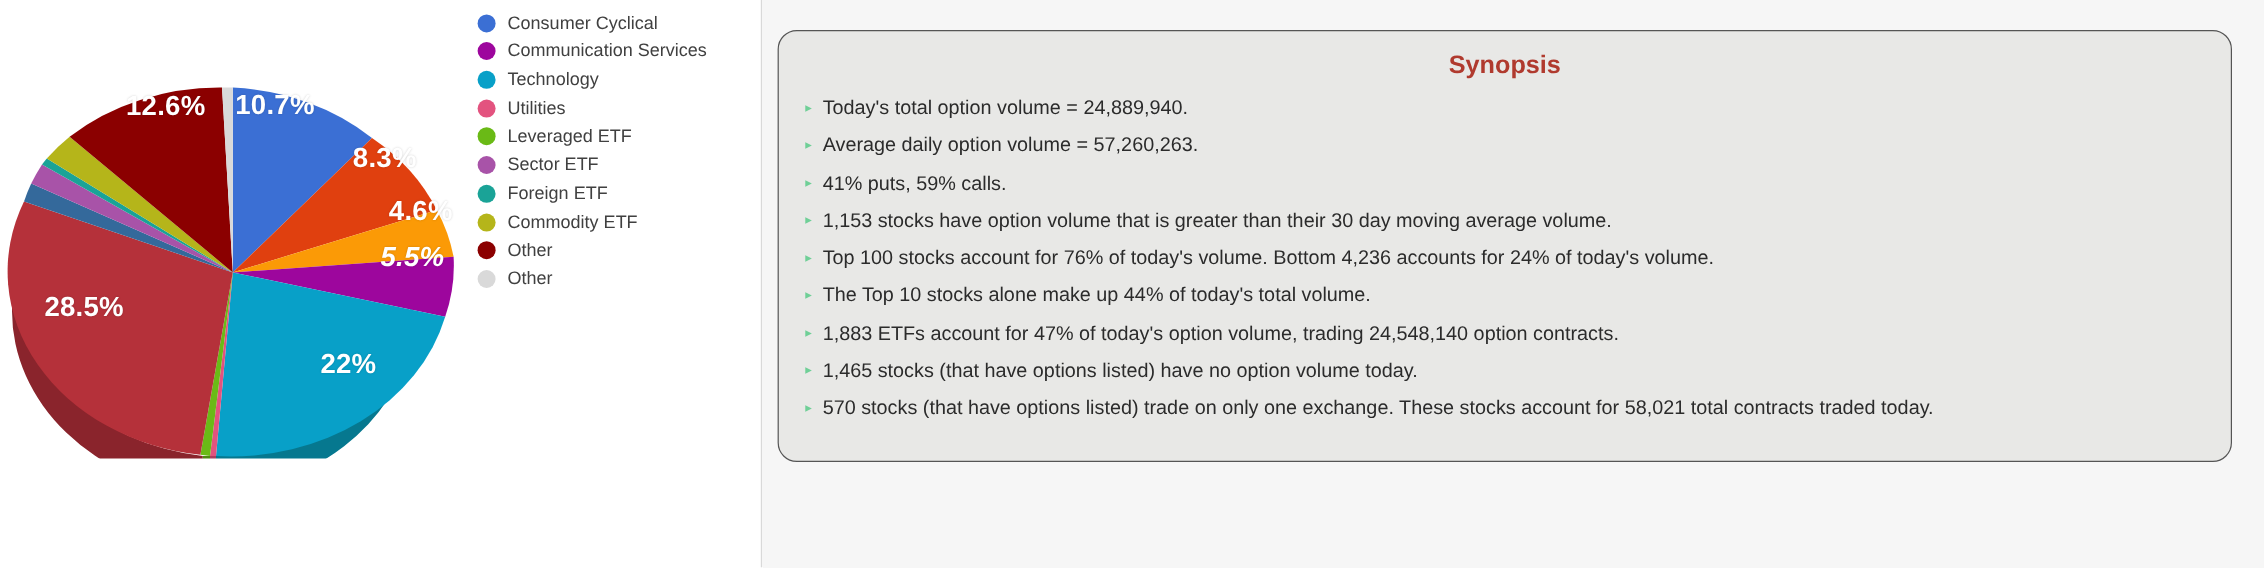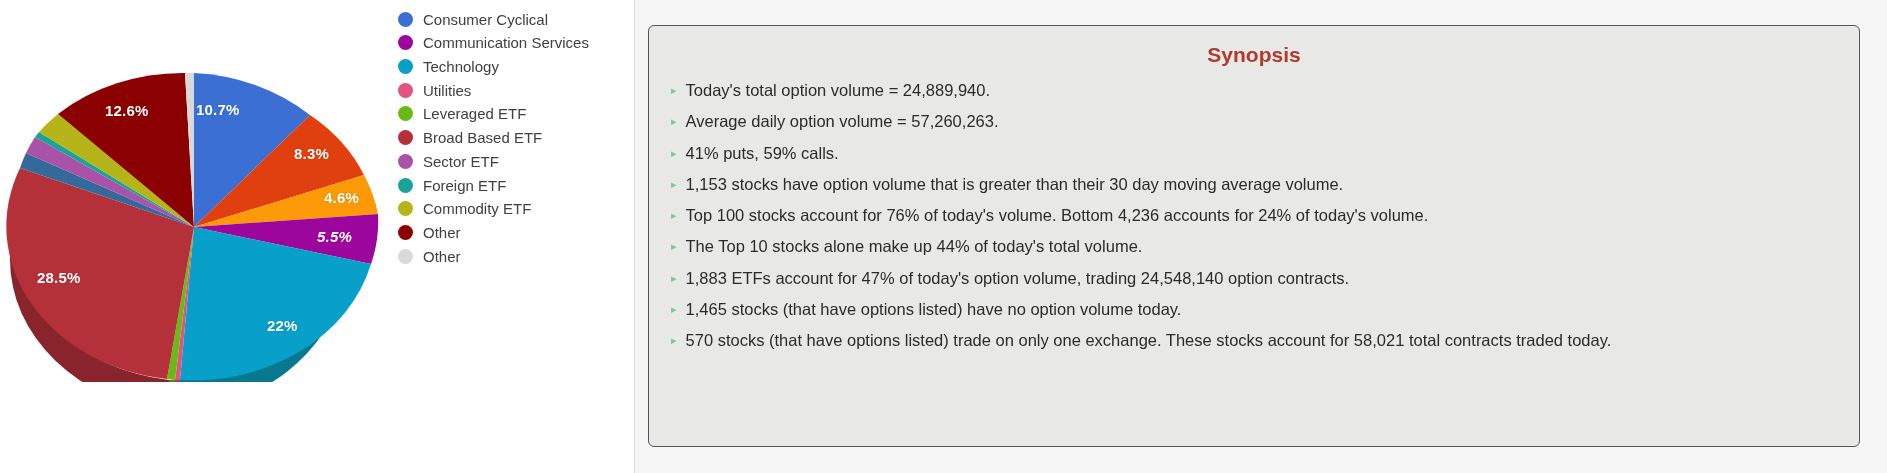--- a/index.html
+++ b/index.html
@@ -16,27 +16,26 @@
   
   .chart-area{position:absolute;left:0;top:0;width:632px;height:473px;background:#fff;}
 
   .pie-wrap{position:absolute;left:4px;top:22px;width:380px;height:360px;}
 
   .pie-svg{position:absolute;left:0;top:0;}
 
   .slice-label{
     position:absolute;
     color:#ffffff;
-    font-size:15px;
+    font-size:23px;
     font-weight:bold;
     font-family:"Liberation Sans", sans-serif;
     white-space:nowrap;
     letter-spacing:.2px;
     text-shadow:0 0 2px rgba(0,0,0,.18);
-    margin-top:27px;
   }
 
   
   .legend{position:absolute;left:396px;top:3px;width:236px;}
   .legend-row{display:flex;align-items:flex-end;height:23.7px;}
   .legend-dot{
     width:15px;height:15px;border-radius:50%;
     flex:0 0 15px;margin-right:10px;margin-left:2px;
   }
   .legend-label{
@@ -45,24 +44,24 @@
     white-space:nowrap;line-height:1;
   }
 
   
   .v-divider{position:absolute;left:634px;top:0;width:1px;height:473px;background:#d9d9d9;}
 
   
   .synopsis-outer{position:absolute;left:635px;top:0;width:1252px;height:473px;background:#f6f6f6;}
   .synopsis-panel{
     position:absolute;left:13px;top:25px;
-    width:1212px;height:422px;
+    width:1212px;height:360px;
     background:#e8e8e6;
     border:1px solid #555555;
-    border-radius:6px;
+    border-radius:16px;
     box-sizing:border-box;
     overflow:hidden;
   }
   .synopsis-title{
     text-align:center;
     color:#b03a2e;
     font-size:21px;
     font-weight:bold;
     margin-top:17px;
     font-family:"Liberation Sans", sans-serif;
@@ -166,24 +165,20 @@
       </div>
       <div class="legend-row">
         <span class="legend-dot" style="background:#e3537f;"></span>
         <span class="legend-label">Utilities</span>
       </div>
       <div class="legend-row">
         <span class="legend-dot" style="background:#6aba16;"></span>
         <span class="legend-label">Leveraged ETF</span>
       </div>
       <div class="legend-row">
-        <span class="legend-dot" style="background:#b5313a;"></span>
-        <span class="legend-label">Broad Based ETF</span>
-      </div>
-      <div class="legend-row">
         <span class="legend-dot" style="background:#a853a8;"></span>
         <span class="legend-label">Sector ETF</span>
       </div>
       <div class="legend-row">
         <span class="legend-dot" style="background:#1aa397;"></span>
         <span class="legend-label">Foreign ETF</span>
       </div>
       <div class="legend-row">
         <span class="legend-dot" style="background:#b5b51a;"></span>
         <span class="legend-label">Commodity ETF</span>

